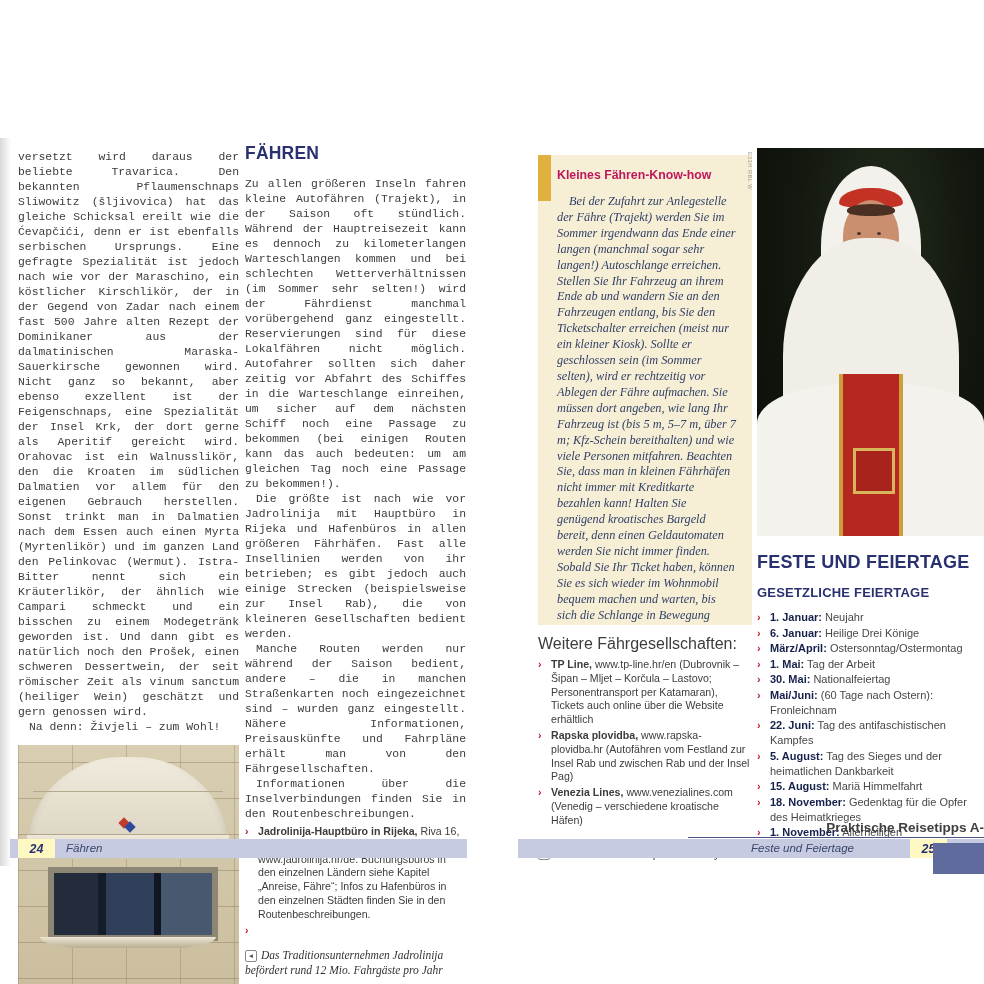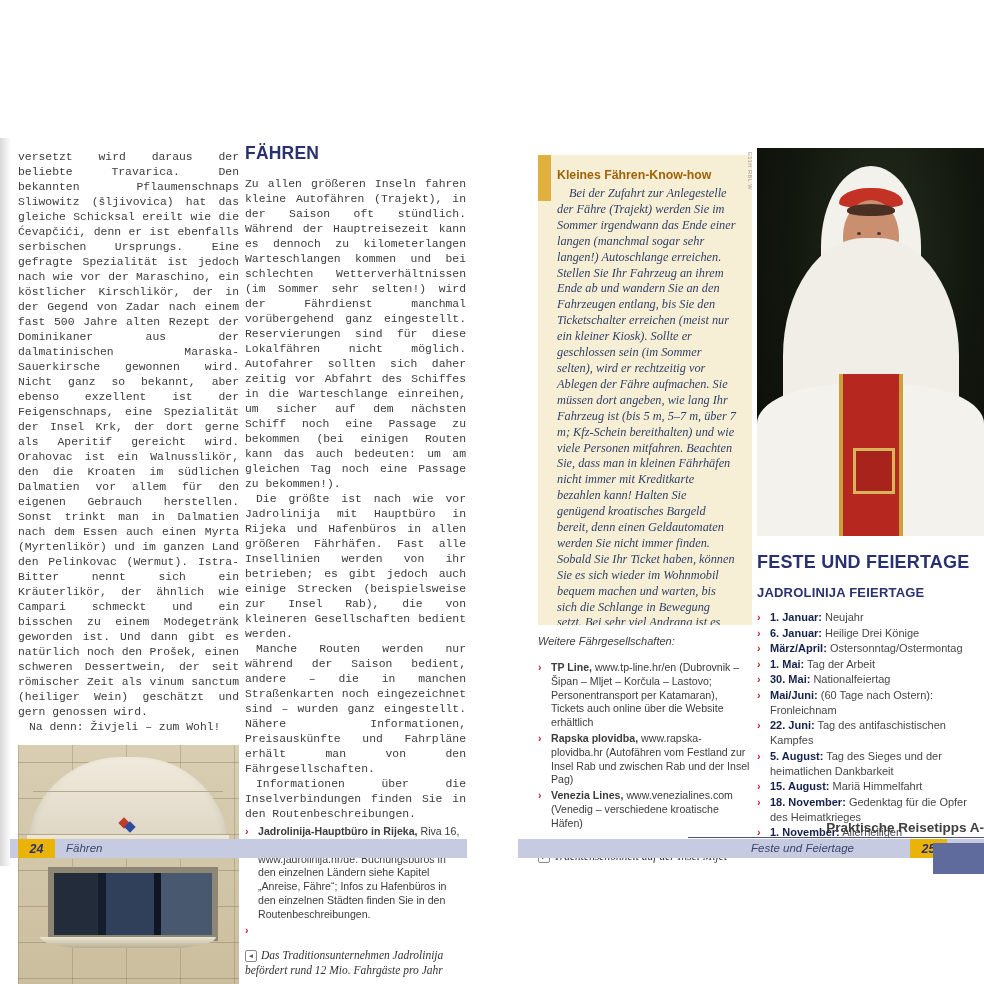--- a/index.html
+++ b/index.html
@@ -49,25 +49,25 @@
   .chev{position:absolute;left:0;top:0;color:#c22032;font-weight:bold;}
   .caption{margin-top:26px;font-family:"Liberation Serif",serif;font-style:italic;
            font-size:11.5px;line-height:15px;color:#333;}
   .refico{display:inline-block;width:10px;height:10px;border:1px solid #888;border-radius:2px;
           font-size:6.5px;line-height:9px;text-align:center;color:#555;font-style:normal;
           vertical-align:1px;margin-right:4px;}
   
   .infobox{position:relative;width:214px;height:470px;background:#f7efd5;overflow:hidden;
            box-sizing:border-box;padding:13px 15px 0 19px;}
   .goldbar{position:absolute;left:0;top:0;width:13px;height:46px;background:#e0b13e;}
-  .ibtitle{margin:0 0 4px 0;font-size:12.3px;font-weight:bold;color:#a16207;}
+  .ibtitle{margin:0 0 12px 0;font-size:12.3px;font-weight:bold;color:#be185d;}
   .ibbody{margin:0;font-family:"Liberation Serif",serif;font-style:italic;
           font-size:12.3px;line-height:15.9px;color:#2f3f66;text-indent:12px;text-align:left;}
   .ops{margin-top:10px;}
-  .opsintro{font-size:11px;margin-bottom:14px;font-style:italic;}
+  .opsintro{font-size:16px;margin-bottom:5px;}
   .opitem{position:relative;padding-left:13px;font-size:10.6px;line-height:13.8px;margin-top:2px;}
   .capC{margin-top:18px;}
   
   .photoW{position:relative;width:227px;height:388px;overflow:hidden;
           background:radial-gradient(ellipse at 55% 25%,#232b1c 0%,#11160e 55%,#0a0d08 100%);}
   .scarfTop{position:absolute;left:64px;top:18px;width:100px;height:120px;background:#f3f1ec;
             border-radius:52% 52% 30% 30%/70% 70% 25% 25%;}
   .scarfDrape{position:absolute;left:26px;top:90px;width:176px;height:210px;background:#f1eee8;
               border-radius:46% 46% 34% 34%/56% 56% 22% 22%;}
   .faceW{position:absolute;left:86px;top:52px;width:56px;height:72px;background:#c98f6f;
@@ -88,21 +88,21 @@
   .vcred{position:absolute;writing-mode:vertical-rl;font-size:5.5px;color:#9a9a9a;letter-spacing:.6px;}
   
   .feste h2{margin:16px 0 0 0;font-size:18px;color:#2a3170;letter-spacing:.2px;}
   .feste h3{margin:12px 0 10px 0;font-size:13px;color:#2a3170;letter-spacing:.2px;}
   .hitem{position:relative;padding-left:13px;font-size:11px;line-height:15px;margin-top:0.5px;}
   .hitem b{color:#15214b;}
   .hitem span.lab{color:#474747;}
   
   .fbarL{position:absolute;left:10px;top:839px;width:457px;height:19px;background:#c6cbe2;}
   .fbarR{position:absolute;left:518px;top:839px;width:466px;height:19px;background:#c6cbe2;}
-  .pgbox{position:absolute;top:0;width:37px;height:19px;background:#eab308;text-align:center;}
+  .pgbox{position:absolute;top:0;width:37px;height:19px;background:#fef9c3;text-align:center;}
   .pgbox b{font-style:italic;font-size:12.5px;line-height:19px;color:#2a3170;}
   .flab{position:absolute;top:0;font-style:italic;font-size:11.5px;line-height:19px;color:#3a4569;}
   .rtTitle{position:absolute;right:0;top:820px;font-weight:bold;font-size:13.5px;color:#404040;
            white-space:nowrap;}
   .rtLine{position:absolute;left:688px;top:837px;width:296px;height:1px;background:#4a547e;}
   .tabR{position:absolute;left:933px;top:843px;width:51px;height:31px;background:#5f6b9d;}
 </style>
 </head>
 <body>
 
@@ -176,21 +176,21 @@
       <div class="eyeL"></div>
       <div class="eyeR"></div>
       <div class="mouthW"></div>
       <div class="scarfDrape"></div>
       <div class="blouse"></div>
       <div class="bodice"></div>
       <div class="panel"></div>
     </div>
     <div class="feste">
       <h2>FESTE UND FEIERTAGE</h2>
-      <h3>JADROLINIJA FEIERTAGE</h3>
+      <h3>GESETZLICHE FEIERTAGE</h3>
       <div class="hitem"><span class="chev">›</span><b>1. Januar:</b> <span class="lab">Neujahr</span></div>
       <div class="hitem"><span class="chev">›</span><b>6. Januar:</b> <span class="lab">Heilige Drei Könige</span></div>
       <div class="hitem"><span class="chev">›</span><b>März/April:</b> <span class="lab">Ostersonntag/Ostermontag</span></div>
       <div class="hitem"><span class="chev">›</span><b>1. Mai:</b> <span class="lab">Tag der Arbeit</span></div>
       <div class="hitem"><span class="chev">›</span><b>30. Mai:</b> <span class="lab">Nationalfeiertag</span></div>
       <div class="hitem"><span class="chev">›</span><b>Mai/Juni:</b> <span class="lab">(60 Tage nach Ostern): Fronleichnam</span></div>
       <div class="hitem"><span class="chev">›</span><b>22. Juni:</b> <span class="lab">Tag des antifaschistischen Kampfes</span></div>
       <div class="hitem"><span class="chev">›</span><b>5. August:</b> <span class="lab">Tag des Sieges und der heimatlichen Dankbarkeit</span></div>
       <div class="hitem"><span class="chev">›</span><b>15. August:</b> <span class="lab">Mariä Himmelfahrt</span></div>
       <div class="hitem"><span class="chev">›</span><b>18. November:</b> <span class="lab">Gedenktag für die Opfer des Heimatkrieges</span></div>

